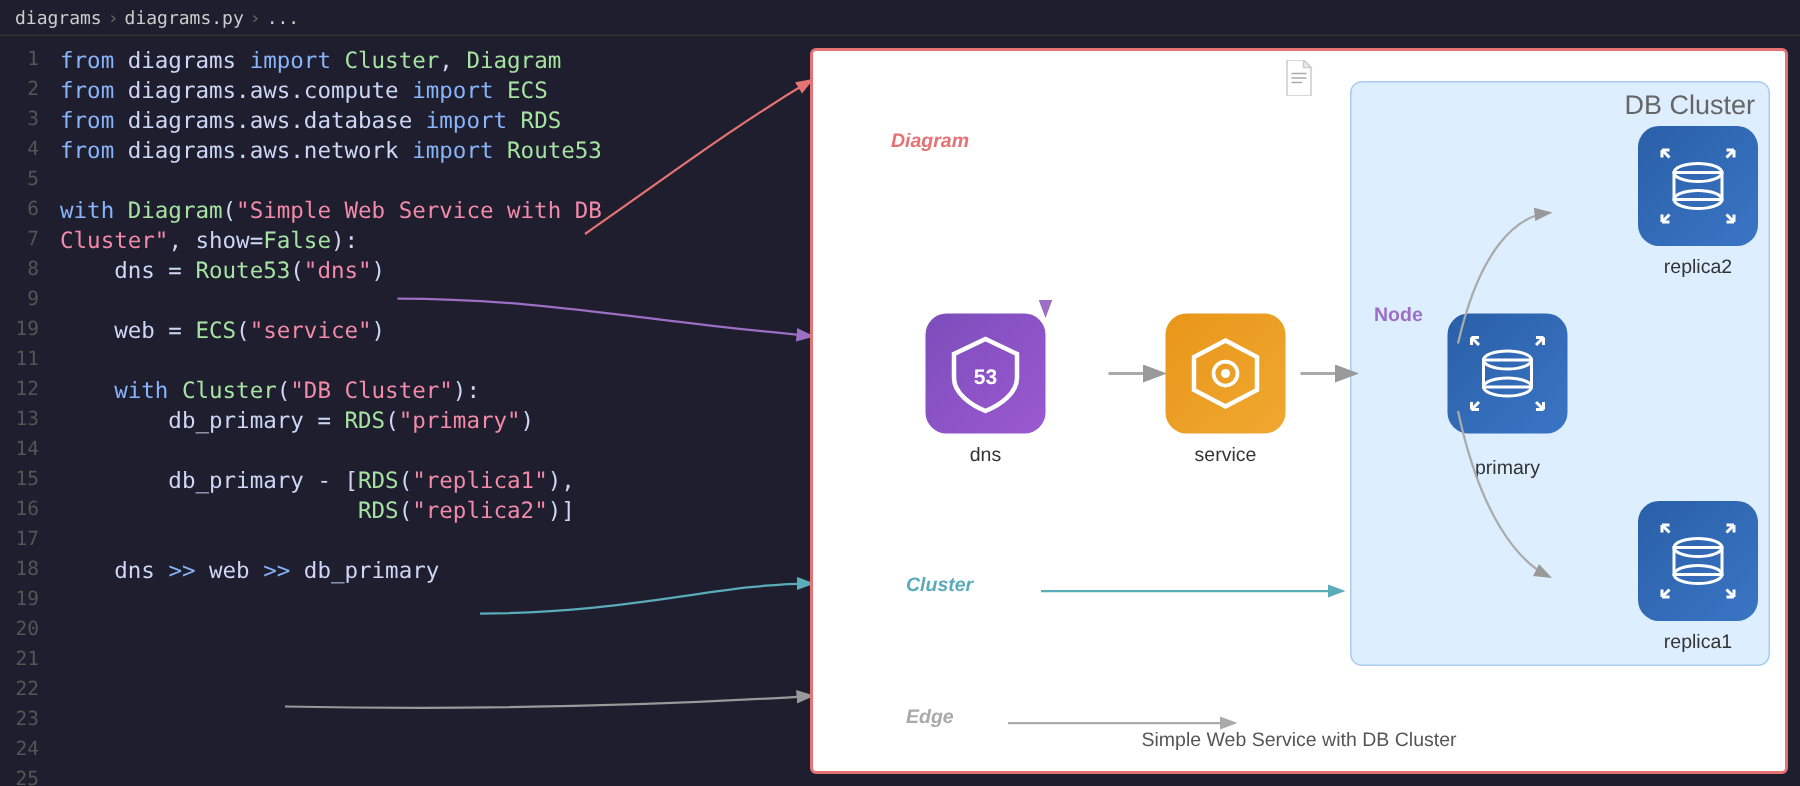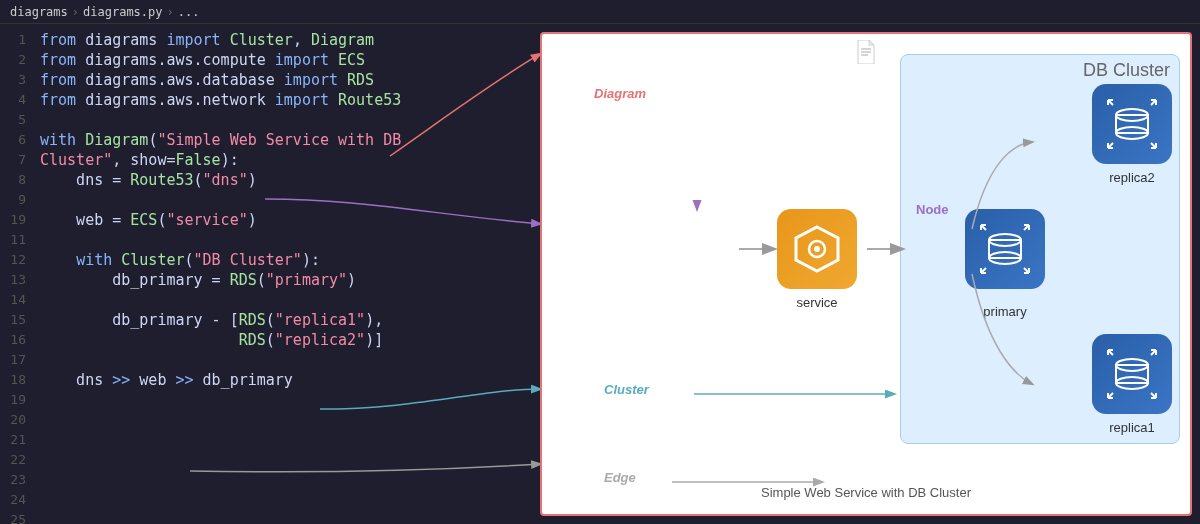--- a/index.html
+++ b/index.html
@@ -262,20 +262,30 @@
         <path d="M13 0l5 5h-5V0z" fill="#eee" stroke="#ccc"></path>
         <line x1="5" y1="9" x2="15" y2="9" stroke="#aaa" stroke-width="1"></line>
         <line x1="5" y1="12" x2="15" y2="12" stroke="#aaa" stroke-width="1"></line>
         <line x1="5" y1="15" x2="12" y2="15" stroke="#aaa" stroke-width="1"></line>
       </svg>
     </div>
 
     <div class="db-cluster-box"></div>
     <div class="db-cluster-label">DB Cluster</div>
 
+    <div class="node-icon" style="left:75px;top:175px;">
+      <div class="icon-box purple">
+
+        <svg width="54" height="54" viewBox="0 0 54 54" xmlns="http://www.w3.org/2000/svg">
+          <path d="M27 4 L48 14 L48 30 C48 40 37 48 27 52 C17 48 6 40 6 30 L6 14 Z" fill="none" stroke="white" stroke-width="3"></path>
+          <text x="27" y="34" text-anchor="middle" fill="white" font-size="14" font-family="Arial" font-weight="bold">53</text>
+        </svg>
+      </div>
+      <span class="node-label">dns</span>
+    </div>
 
     <div class="node-icon" style="left:235px;top:175px;">
       <div class="icon-box orange">
 
         <svg width="54" height="54" viewBox="0 0 54 54" xmlns="http://www.w3.org/2000/svg">
           <polygon points="27,5 48,16 48,38 27,49 6,38 6,16" fill="none" stroke="white" stroke-width="3"></polygon>
           <circle cx="27" cy="27" r="8" fill="none" stroke="white" stroke-width="2.5"></circle>
           <circle cx="27" cy="27" r="3" fill="white"></circle>
         </svg>
       </div>

